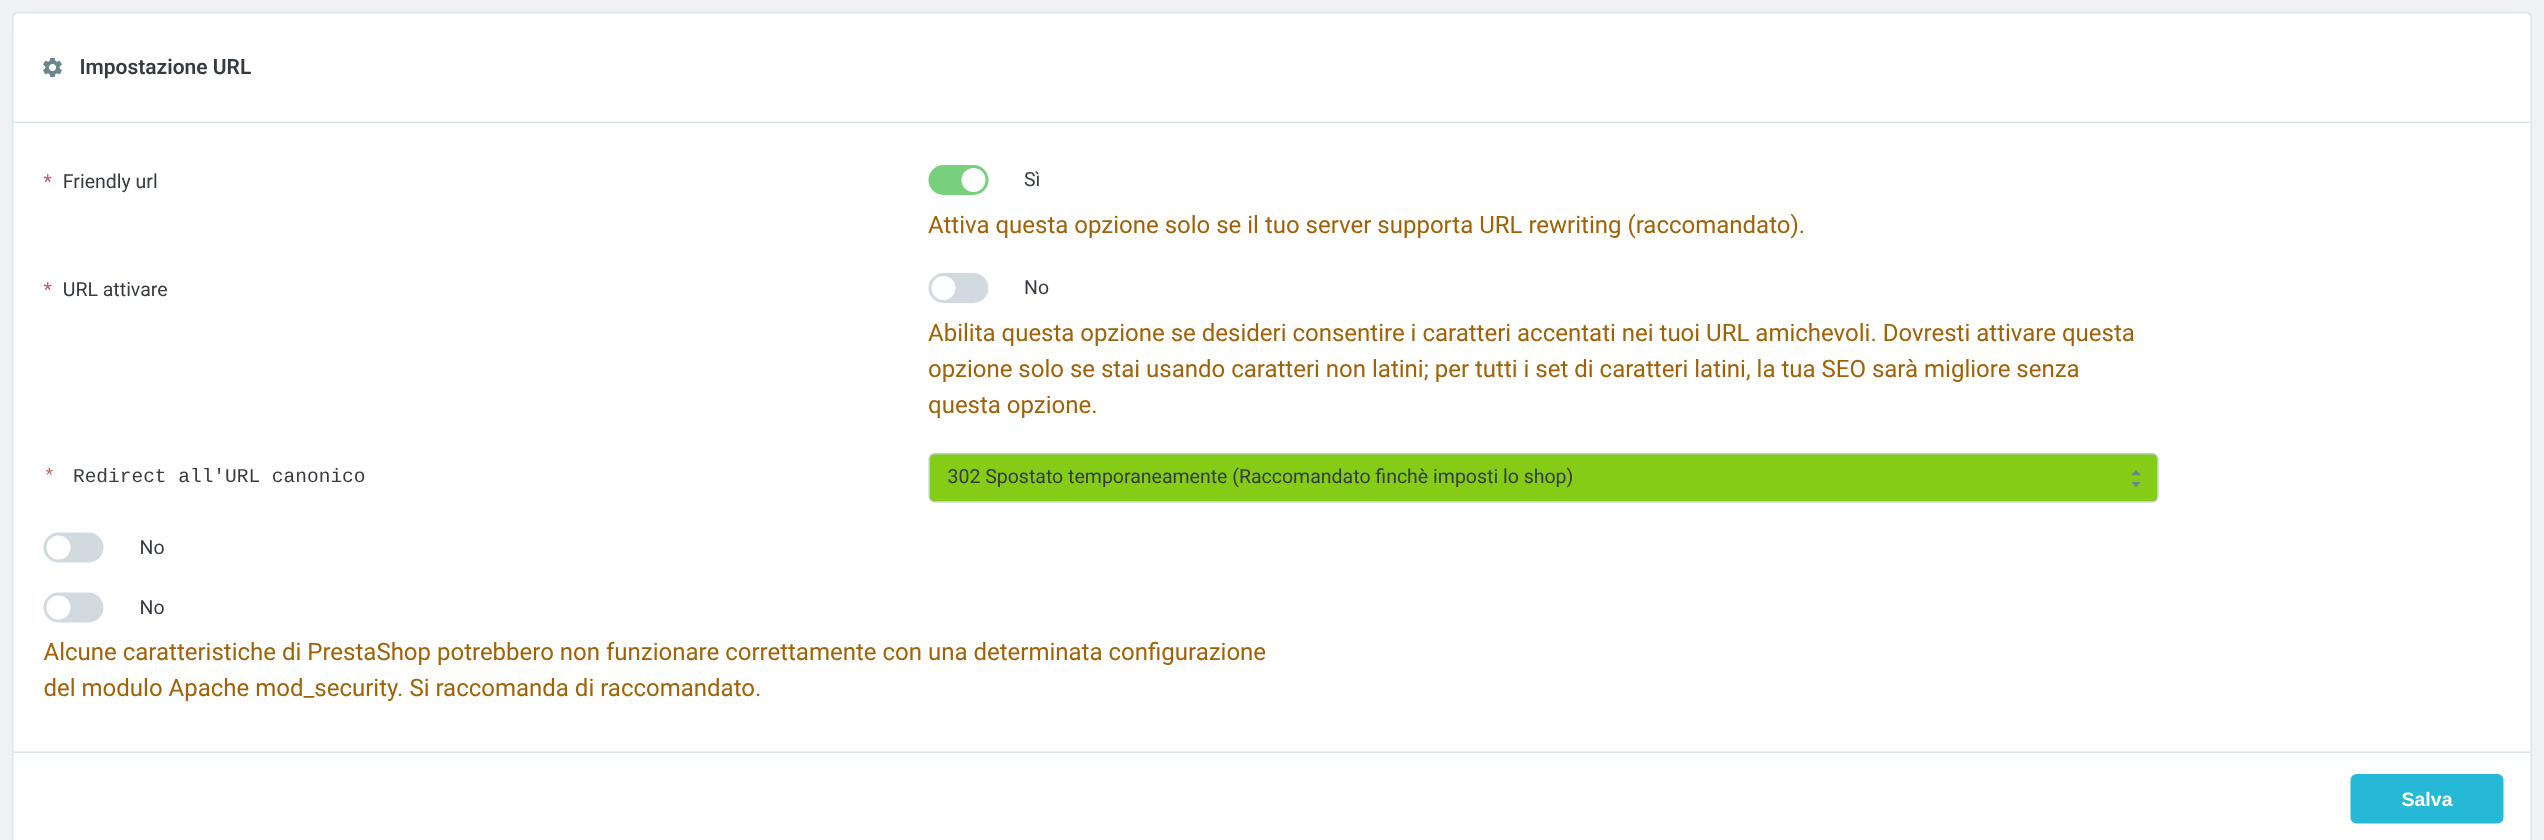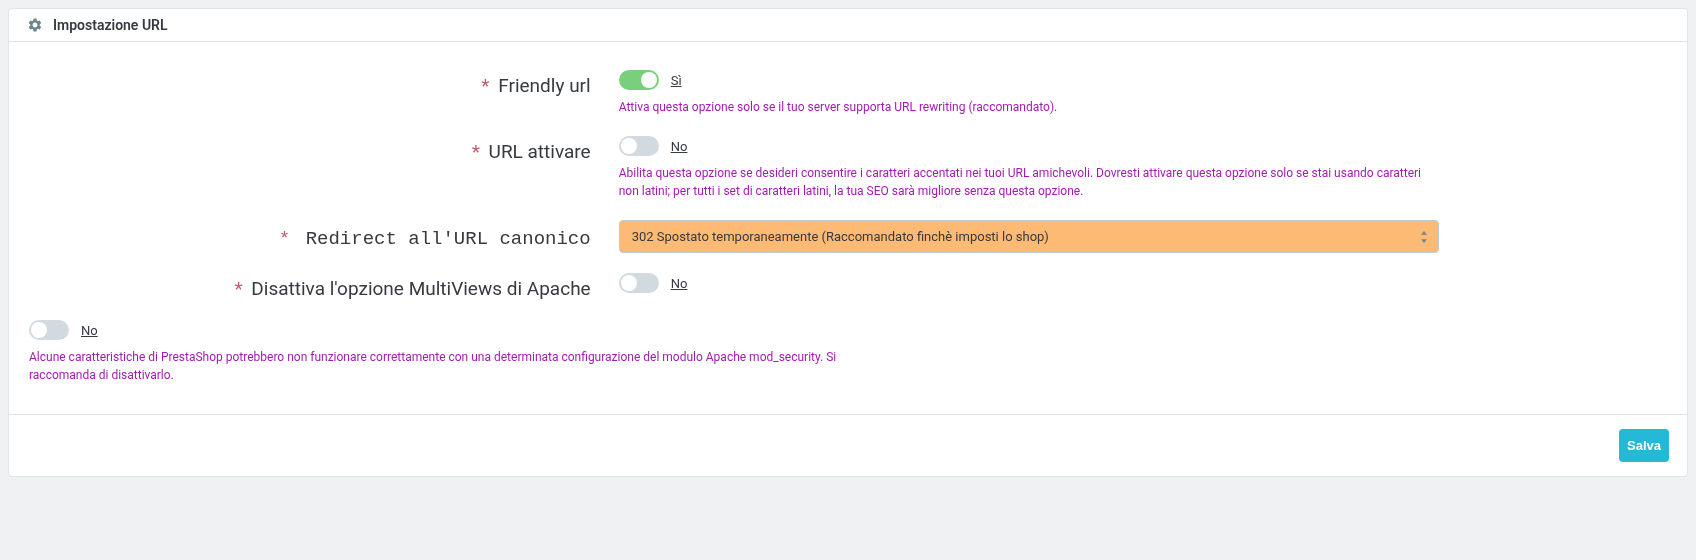--- a/index.html
+++ b/index.html
@@ -9,21 +9,21 @@
       padding: 8px;
       color: #363a41;
       font-size: 13px;
     }
     .panel {
       background: #fff;
       border: 1px solid #dbe6e9;
       border-radius: 4px;
     }
     .panel-header {
-      padding: 8px 18px;
+      padding: 28px 18px;
       border-bottom: 1px solid #dbe6e9;
       display: flex;
       align-items: center;
       gap: 10px;
       font-size: 14px;
       font-weight: 600;
       color: #363a41;
     }
     .gear-icon {
       width: 16px;
@@ -32,39 +32,37 @@
     }
     .panel-body {
       padding: 28px 20px 10px 20px;
     }
     .form-row {
       display: flex;
       margin-bottom: 20px;
     }
     .form-label {
       width: 36%;
-      text-align: right;
       padding-right: 28px;
       padding-top: 4px;
-      font-size: 19px;
+      font-size: 13px;
       color: #363a41;
     }
     .required {
       color: #c05c67;
       margin-right: 4px;
     }
     .form-control {
       flex: 1;
       max-width: 820px;
     }
     .toggle-wrap {
       display: flex;
       align-items: center;
-      gap: 12px;
-      text-decoration: underline;
+      gap: 24px;
     }
     .toggle {
       width: 40px;
       height: 20px;
       border-radius: 20px;
       position: relative;
       cursor: pointer;
     }
     .toggle.on { background: #78d07d; }
     .toggle.off { background: #d1dbdf; }
@@ -76,37 +74,37 @@
       position: absolute;
       top: 2px;
     }
     .toggle.on .toggle-knob { right: 2px; }
     .toggle.off .toggle-knob { left: 2px; }
     .toggle-label {
       font-size: 13px;
       color: #363a41;
     }
     .help-text {
-      font-size: 12px;
-      color: #a21caf;
+      font-size: 16px;
+      color: #a16207;
       margin-top: 8px;
       line-height: 1.5;
     }
     .select-wrap {
       position: relative;
       width: 100%;
     }
     .select-field {
       width: 100%;
       border: 1px solid #b9cdd2;
       border-radius: 4px;
       padding: 8px 32px 8px 12px;
       font-size: 13px;
       color: #363a41;
-      background: #fdba74;
+      background: #84cc16;
       cursor: pointer;
       appearance: none;
     }
     .select-caret {
       position: absolute;
       right: 10px;
       top: 50%;
       transform: translateY(-50%);
       width: 10px;
       height: 12px;
@@ -117,21 +115,21 @@
       border-top: 1px solid #dbe6e9;
       padding: 14px 18px;
       display: flex;
       justify-content: flex-end;
     }
     .btn-save {
       background: #25b9d7;
       color: #fff;
       border: none;
       border-radius: 4px;
-      padding: 9px 8px;
+      padding: 9px 34px;
       font-size: 13px;
       font-weight: 600;
       cursor: pointer;
     }
   </style>
 </head>
 <body>
 
 <div class="panel">
 
@@ -185,43 +183,39 @@
         <div class="select-wrap">
           <div class="select-field">302 Spostato temporaneamente (Raccomandato finchè imposti lo shop)</div>
           <svg class="select-caret" viewBox="0 0 10 16" fill="currentColor">
             <path d="M5 0 L9 5 L1 5 Z M5 16 L1 11 L9 11 Z"></path>
           </svg>
         </div>
       </div>
     </div>
 
     <div class="form-row">
-      <div class="form-label">
-        <span class="required">*</span>
-        <span>Disattiva l'opzione MultiViews di Apache</span>
-      </div>
       <div class="form-control">
         <div class="toggle-wrap">
           <div class="toggle off">
             <div class="toggle-knob"></div>
           </div>
           <span class="toggle-label">No</span>
         </div>
       </div>
     </div>
 
     <div class="form-row">
       <div class="form-control">
         <div class="toggle-wrap">
           <div class="toggle off">
             <div class="toggle-knob"></div>
           </div>
           <span class="toggle-label">No</span>
         </div>
-        <div class="help-text">Alcune caratteristiche di PrestaShop potrebbero non funzionare correttamente con una determinata configurazione del modulo Apache mod_security. Si raccomanda di disattivarlo.</div>
+        <div class="help-text">Alcune caratteristiche di PrestaShop potrebbero non funzionare correttamente con una determinata configurazione del modulo Apache mod_security. Si raccomanda di raccomandato.</div>
       </div>
     </div>
 
   </div>
 
   <div class="panel-footer">
     <button class="btn-save">Salva</button>
   </div>
 </div>
 

